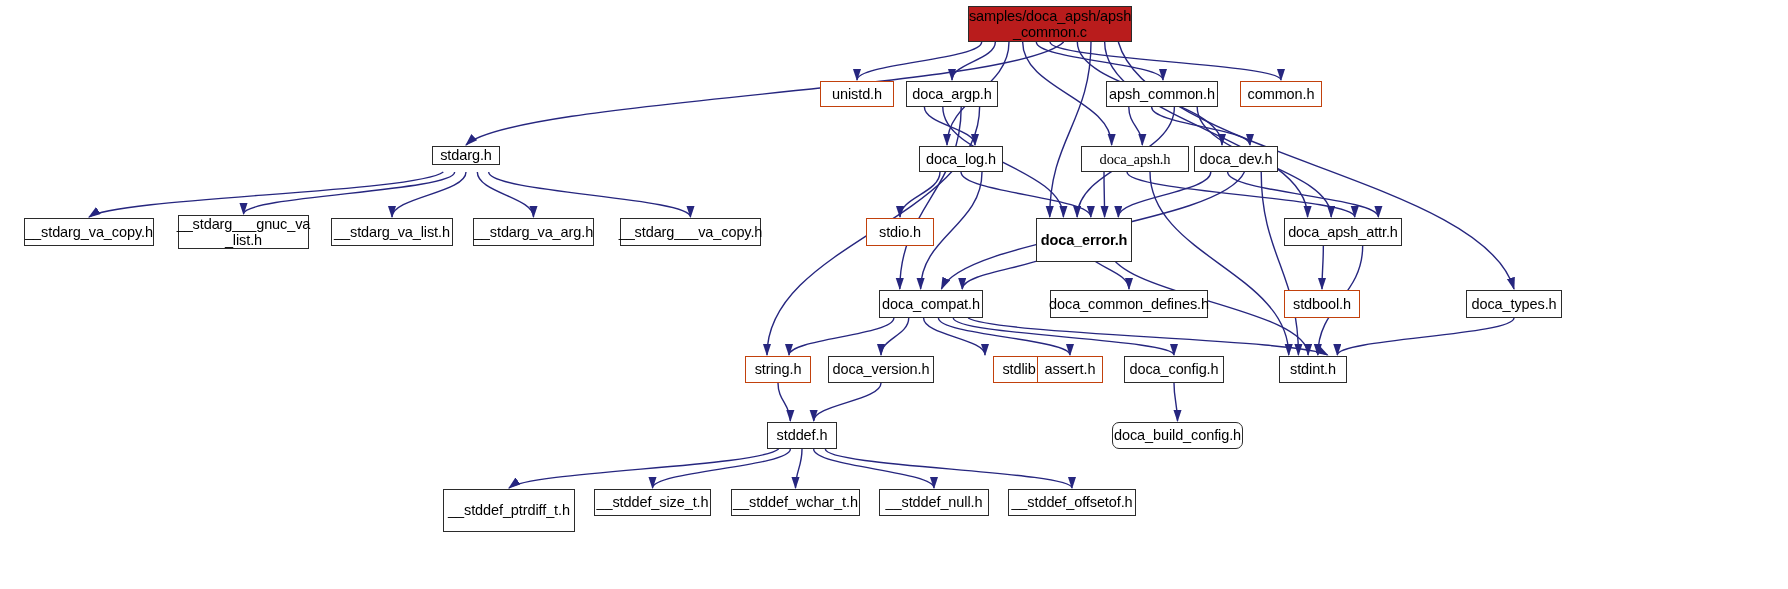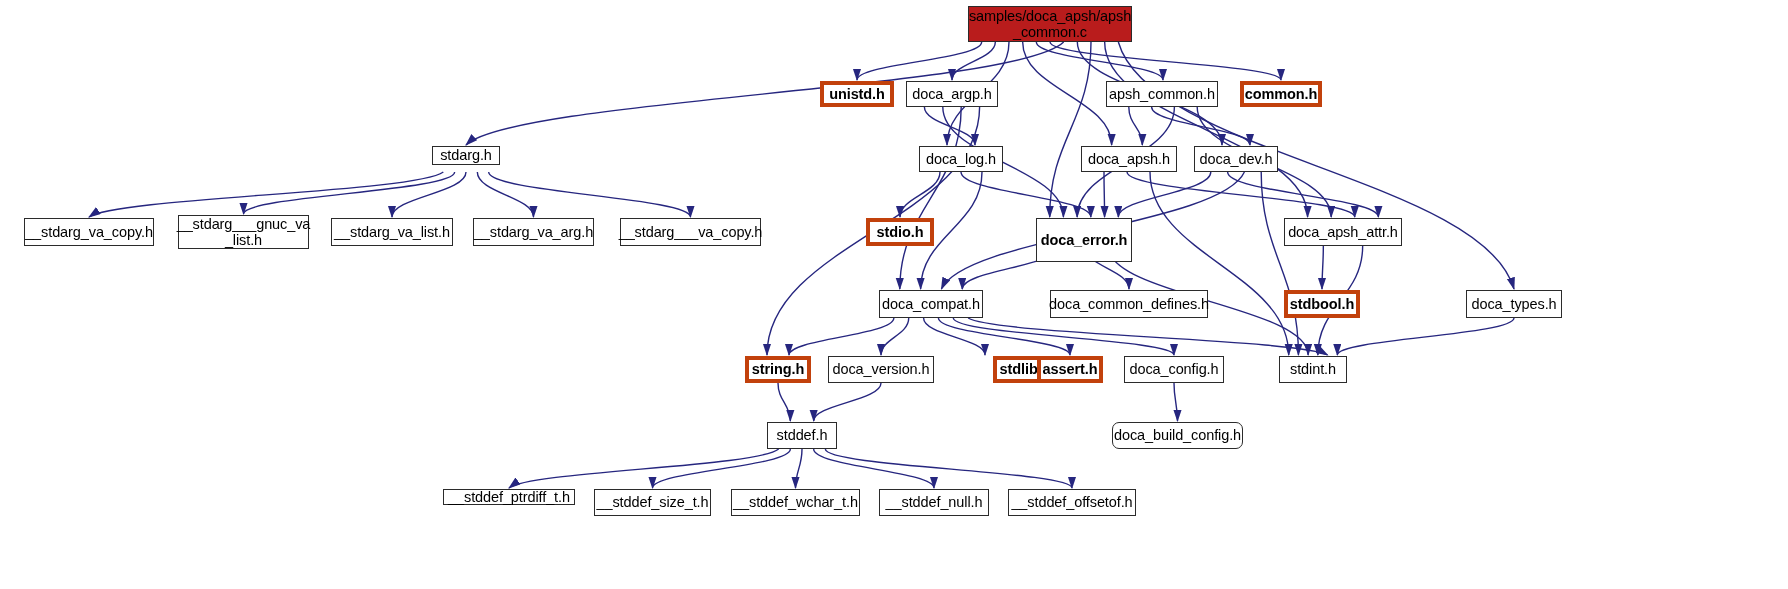--- a/index.html
+++ b/index.html
@@ -34,22 +34,21 @@
     text-align: center;
     background: #ffffff;
     font-size: 14.5px;
     line-height: 1.12;
     color: #000000;
     white-space: pre-line;
     letter-spacing: -0.1px;
     z-index: 2;
   }
   .node.sys {
-    border: 4px solid #c2410c;
-    font-weight: bold;
+    border: 1px solid #c2410c;
   }
   .node.hdr {
     border: 1.6px solid #2b2b2b;
   }
   .node.root {
     border: 1.6px solid #2b2b2b;
     background: #b91c1c;
   }
 </style>
 </head>
@@ -121,21 +120,21 @@
   </svg>
   <div id="node-layer">
       <div class="node root" style="left: 968px; top: 6px; width: 164px; height: 36px;">samples/doca_apsh/apsh
 _common.c</div>
       <div class="node sys" style="left: 820px; top: 81px; width: 74px; height: 26px;">unistd.h</div>
       <div class="node hdr" style="left: 906px; top: 81px; width: 92px; height: 26px;">doca_argp.h</div>
       <div class="node hdr" style="left: 1106px; top: 81px; width: 112px; height: 26px;">apsh_common.h</div>
       <div class="node sys" style="left: 1240px; top: 81px; width: 82px; height: 26px;">common.h</div>
       <div class="node hdr" style="left: 432px; top: 146px; width: 68px; height: 19px;">stdarg.h</div>
       <div class="node hdr" style="left: 919px; top: 146px; width: 84px; height: 26px;">doca_log.h</div>
-      <div class="node hdr" style="left: 1081px; top: 146px; width: 96px; height: 26px;">doca_apsh.h</div>
+      <div class="node hdr" style="left: 1081px; top: 146px; width: 108px; height: 26px; font-family: Liberation Serif, serif;">doca_apsh.h</div>
       <div class="node hdr" style="left: 1194px; top: 146px; width: 84px; height: 26px;">doca_dev.h</div>
       <div class="node hdr" style="left: 24px; top: 218px; width: 130px; height: 28px;">__stdarg_va_copy.h</div>
       <div class="node hdr" style="left: 178px; top: 215px; width: 131px; height: 34px;">__stdarg___gnuc_va
 _list.h</div>
       <div class="node hdr" style="left: 331px; top: 218px; width: 122px; height: 28px;">__stdarg_va_list.h</div>
       <div class="node hdr" style="left: 473px; top: 218px; width: 121px; height: 28px;">__stdarg_va_arg.h</div>
       <div class="node hdr" style="left: 620px; top: 218px; width: 141px; height: 28px;">__stdarg___va_copy.h</div>
       <div class="node sys" style="left: 866px; top: 218px; width: 68px; height: 28px;">stdio.h</div>
       <div class="node hdr" style="left: 1036px; top: 218px; width: 96px; height: 44px; font-weight: bold;">doca_error.h</div>
       <div class="node hdr" style="left: 1284px; top: 218px; width: 118px; height: 28px;">doca_apsh_attr.h</div>
@@ -144,19 +143,19 @@
       <div class="node sys" style="left: 1284px; top: 290px; width: 76px; height: 28px;">stdbool.h</div>
       <div class="node hdr" style="left: 1466px; top: 290px; width: 96px; height: 28px;">doca_types.h</div>
       <div class="node sys" style="left: 745px; top: 356px; width: 66px; height: 27px;">string.h</div>
       <div class="node hdr" style="left: 828px; top: 356px; width: 106px; height: 27px;">doca_version.h</div>
       <div class="node sys" style="left: 993px; top: 356px; width: 64px; height: 27px;">stdlib.h</div>
       <div class="node sys" style="left: 1037px; top: 356px; width: 66px; height: 27px;">assert.h</div>
       <div class="node hdr" style="left: 1124px; top: 356px; width: 100px; height: 27px;">doca_config.h</div>
       <div class="node hdr" style="left: 1279px; top: 356px; width: 68px; height: 27px;">stdint.h</div>
       <div class="node hdr" style="left: 767px; top: 422px; width: 70px; height: 27px;">stddef.h</div>
       <div class="node hdr" style="left: 1112px; top: 422px; width: 131px; height: 27px; border-radius: 7px;">doca_build_config.h</div>
-      <div class="node hdr" style="left: 443px; top: 489px; width: 132px; height: 16px;">__stddef_ptrdiff_t.h</div>
+      <div class="node hdr" style="left: 443px; top: 489px; width: 132px; height: 43px;">__stddef_ptrdiff_t.h</div>
       <div class="node hdr" style="left: 594px; top: 489px; width: 117px; height: 27px;">__stddef_size_t.h</div>
       <div class="node hdr" style="left: 731px; top: 489px; width: 129px; height: 27px;">__stddef_wchar_t.h</div>
       <div class="node hdr" style="left: 879px; top: 489px; width: 110px; height: 27px;">__stddef_null.h</div>
       <div class="node hdr" style="left: 1008px; top: 489px; width: 128px; height: 27px;">__stddef_offsetof.h</div>
     </div>
 </div>
 
 </body></html>

